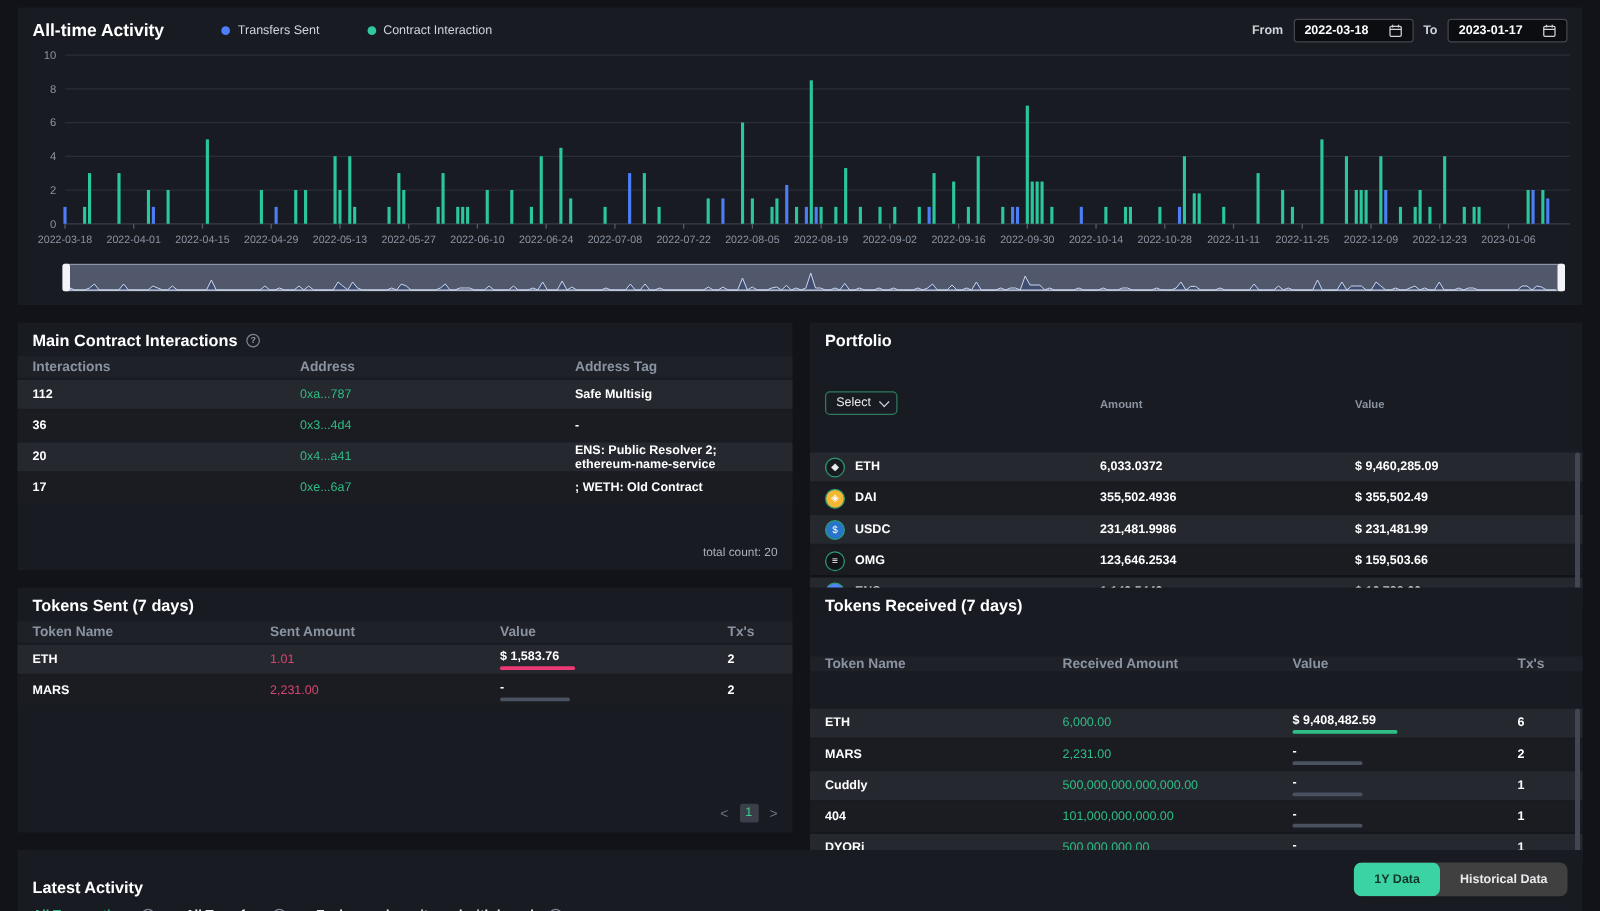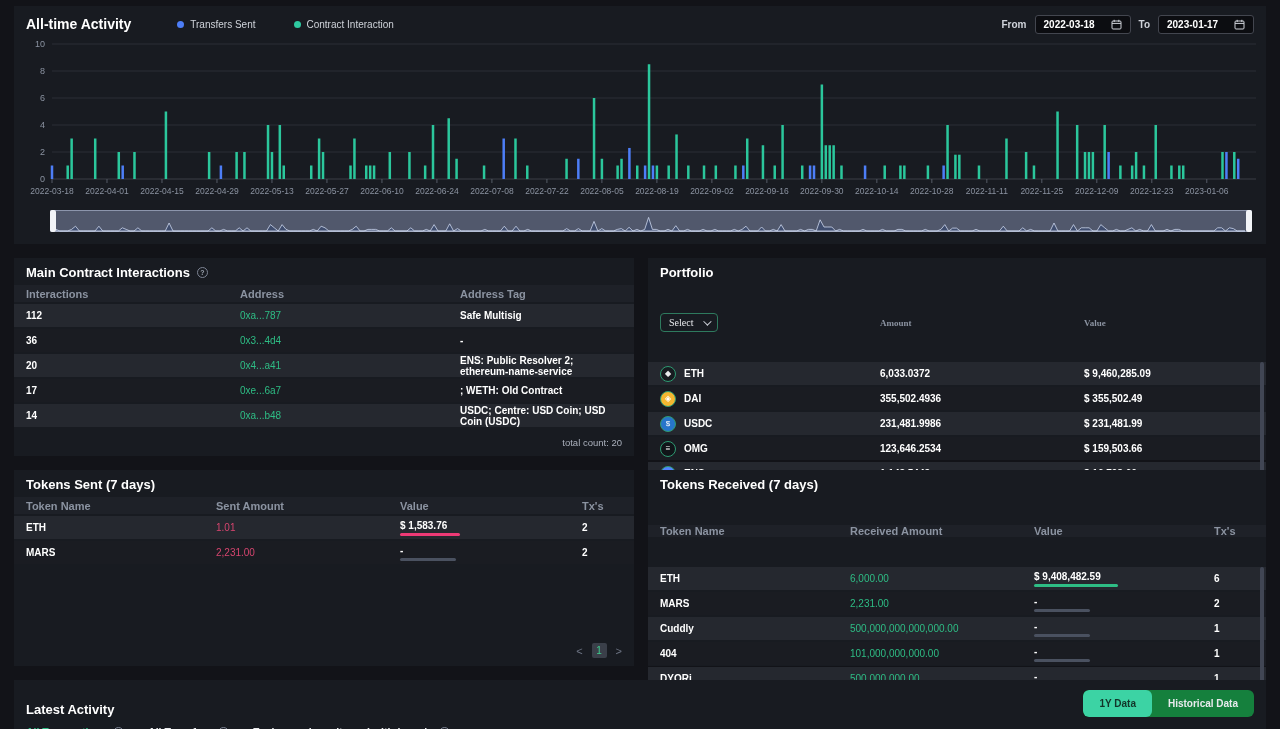--- a/index.html
+++ b/index.html
@@ -42,40 +42,40 @@
   .addr { color:#2ebd85; }
   .bold { font-weight:bold; color:#fff; }
   .tfoot { margin-top:auto; padding:6px 12px 8px; font-size:9.5px; color:#aab0bc; text-align:right; }
   .pager { margin-top:auto; padding:5px 12px 8px; display:flex; justify-content:flex-end; align-items:center; gap:9px; font-size:10px; color:#6d7484; }
   .pg-num { color:#9fa9c4; cursor:pointer; }
   .pg-num.active { background:#3a3f49; color:#3ecf8e; width:15px; height:15px; line-height:15px; text-align:center; border-radius:2px; }
   .pg-arrow { color:#6d7484; cursor:pointer; font-size:11px; }
   .vthumb { position:absolute; right:2px; width:4px; background:#414654; border-radius:2px; }
 
   
-  .pf-headrow { display:grid; grid-template-columns:220px 1fr 170px; align-items:center; padding:0 12px; height:26px; color:#8b93a1; font-size:9px; font-weight:bold;font-family:Liberation Serif, serif; }
+  .pf-headrow { display:grid; grid-template-columns:220px 1fr 170px; align-items:center; padding:0 12px; height:26px; color:#8b93a1; font-size:9px; font-weight:bold; }
   .select-box { display:inline-flex; align-items:center; justify-content:space-between; width:58px; border:1px solid #2e7a5e; border-radius:4px; padding:3px 8px; font-size:10px; color:#e8eaed; font-weight:normal; cursor:pointer; }
   .chev { width:6px; height:6px; border-right:1.5px solid #cfd3da; border-bottom:1.5px solid #cfd3da; transform:rotate(45deg) translateY(-2px); }
   .tok-icon { width:16px; height:16px; border-radius:50%; border:1.5px solid #2e9a72; display:inline-flex; align-items:center; justify-content:center; font-size:8px; color:#fff; margin-right:8px; vertical-align:middle; }
   .tok-cell { display:flex; align-items:center; }
 
   
   .vwrap { display:flex; flex-direction:column; justify-content:center; gap:2px; }
   .vbar { height:3px; border-radius:2px; }
   .vbar.pink { width:60px; background:#ed3a76; }
   .vbar.green { width:84px; background:#2ebd85; }
   .vbar.gray { width:56px; background:#4a5160; }
   .amt-sent { color:#d6456f; }
   .amt-recv { color:#2ebd85; }
 
   
   #latest-panel { position:absolute; left:14px; top:680px; width:1252px; height:70px; padding:10px 12px; }
   .latest-top { display:flex; align-items:flex-end; }
   .latest-title { font-size:13px; font-weight:bold; color:#fff; margin-top:8px; }
-  .segmented { margin-left:auto; display:flex; background:#15803d; border-radius:6px; overflow:hidden; }
+  .segmented { margin-left:auto; display:flex; background:#404040; border-radius:6px; overflow:hidden; }
   .seg-btn { height:27px; padding:0 16px; font-size:10px; font-weight:bold; color:#e8eaed; display:flex; align-items:center; border-radius:6px; cursor:pointer; }
   .seg-btn.active { background:#3cd3a4; color:#123529; }
   .tabs { display:flex; gap:24px; margin-top:9px; align-items:center; }
   .tab { display:flex; align-items:center; gap:6px; font-size:10.5px; font-weight:bold; color:#e8eaed; cursor:pointer; }
   .tab.active { color:#2ebd85; }
 
   text { font-family:"Liberation Sans",sans-serif; }
 </style>
 </head>
 <body>
@@ -307,25 +307,20 @@
         <div class="trow cg-contracts light">
           <span class="bold">20</span>
           <span class="addr">0x4...a41</span>
           <span class="al-r bold">ENS: Public Resolver 2; ethereum-name-service</span>
         </div>
         <div class="trow cg-contracts dark">
           <span class="bold">17</span>
           <span class="addr">0xe...6a7</span>
           <span class="al-r bold">; WETH: Old Contract</span>
         </div>
-        <div class="trow cg-contracts light">
-          <span class="bold">14</span>
-          <span class="addr">0xa...b48</span>
-          <span class="al-r bold">USDC; Centre: USD Coin; USD Coin (USDC)</span>
-        </div>
       </div>
     <div class="tfoot">total count: 20</div>
   </div>
 
   <div class="panel tpanel right">
     <div class="ptitle-bar">
       <span class="ptitle">Portfolio</span>
     </div>
     <div class="pf-headrow">
       <span><span class="select-box">

